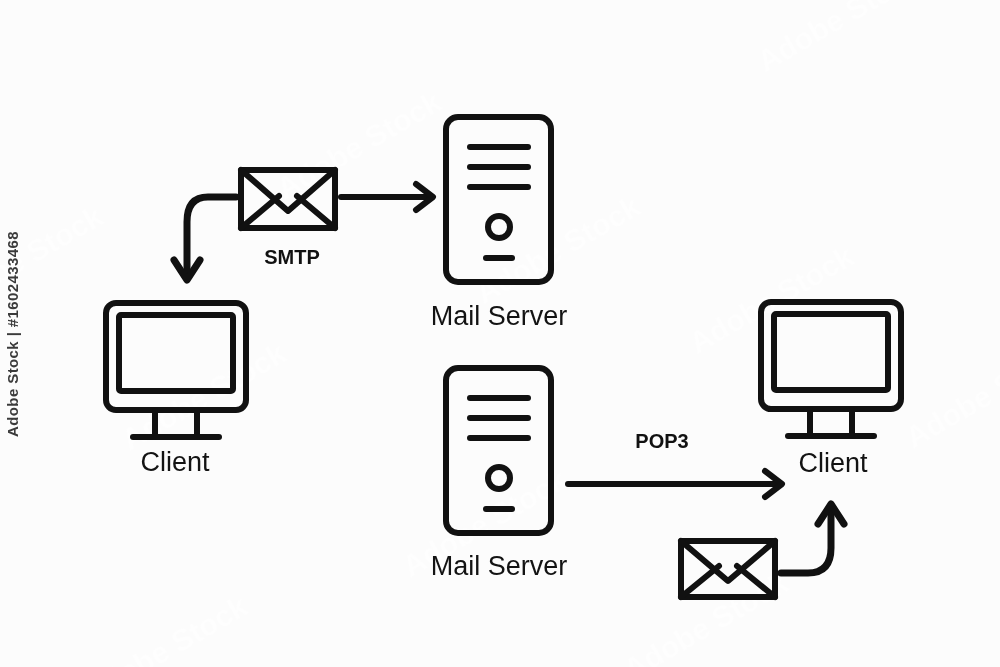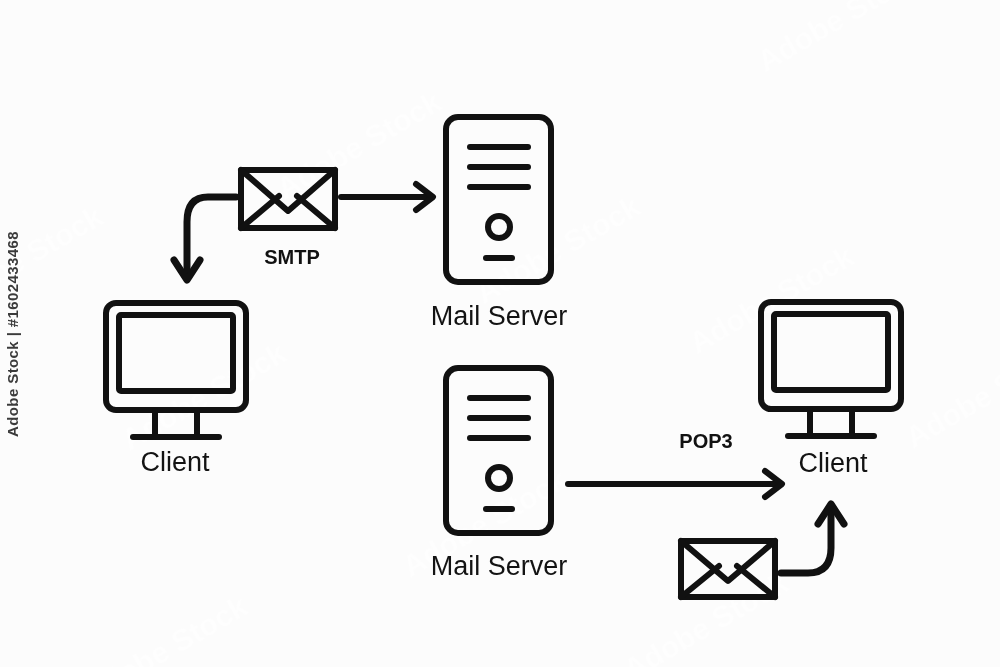--- a/index.html
+++ b/index.html
@@ -169,21 +169,21 @@
       <rect x="774" y="314" width="114" height="76" rx="2" ry="2"></rect>
       <line x1="810" y1="410" x2="810" y2="436"></line>
       <line x1="852" y1="410" x2="852" y2="436"></line>
       <line x1="788" y1="436" x2="874" y2="436"></line>
     </g>
   </svg>
 
 
   <div class="proto-label" style="left:292px; top:246px;">SMTP</div>
 
-  <div class="proto-label" style="left:706px; top:430px;">POP3</div>
+  <div class="proto-label" style="left:662px; top:430px;">POP3</div>
 
   <div class="node-label" style="left:175px; top:447px;">Client</div>
 
   <div class="node-label" style="left:499px; top:301px;">Mail Server</div>
 
   <div class="node-label" style="left:499px; top:551px;">Mail Server</div>
 
   <div class="node-label" style="left:833px; top:448px;">Client</div>
 
   <div class="side-watermark">Adobe Stock | #1602433468</div>

